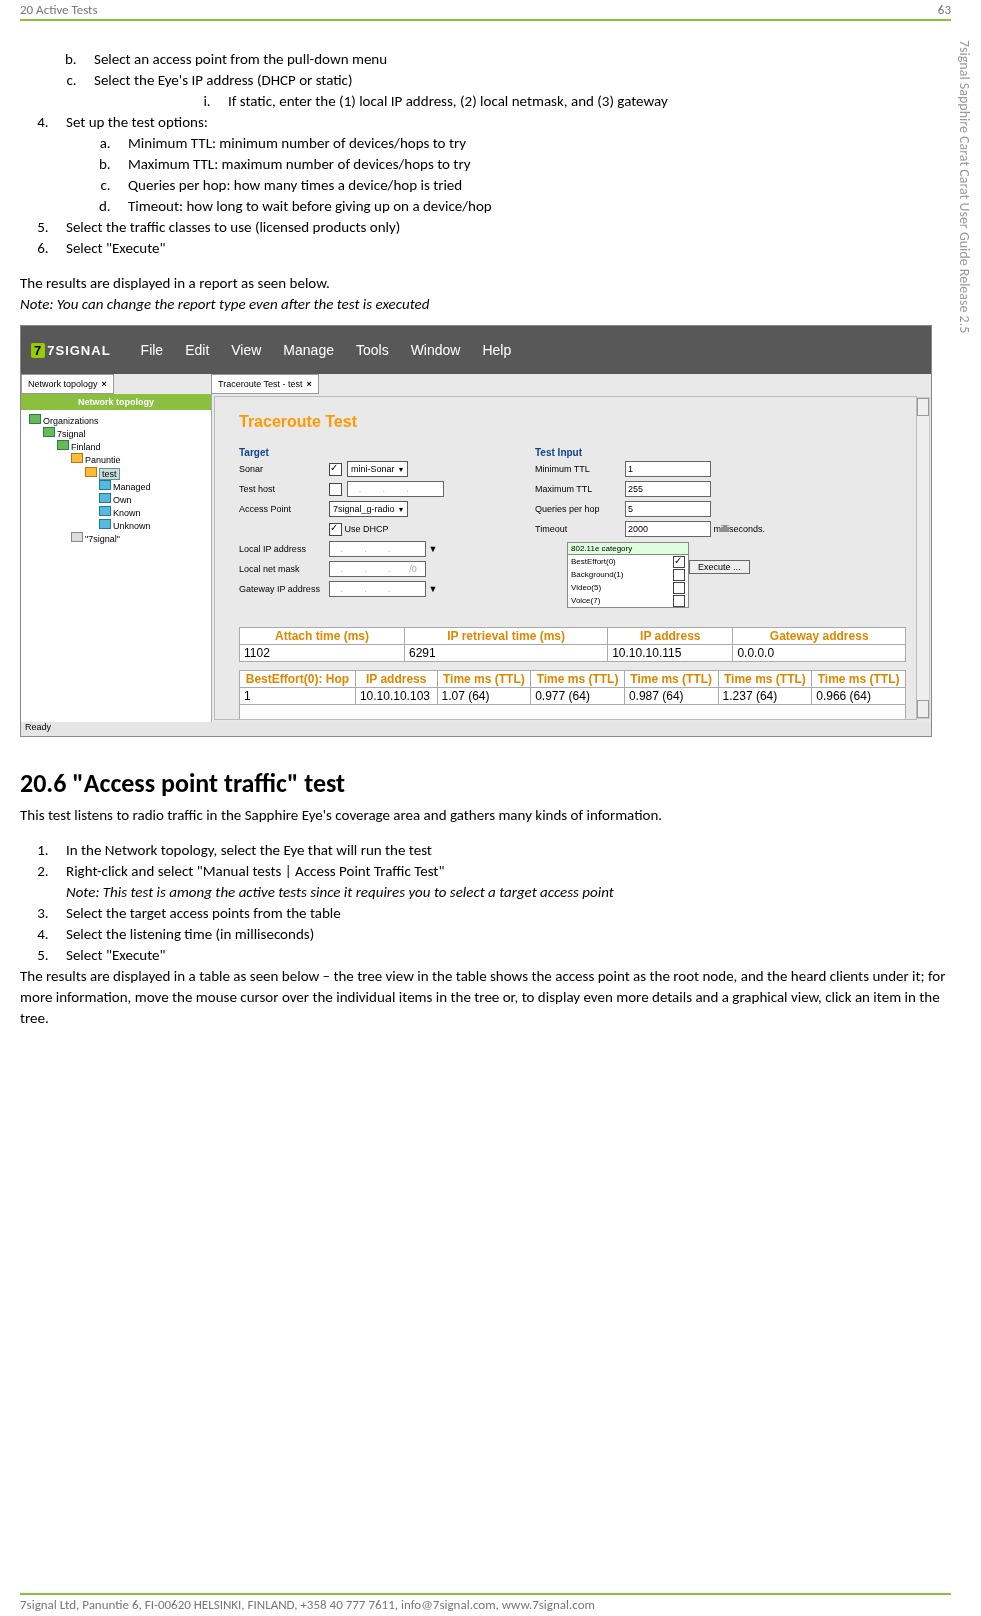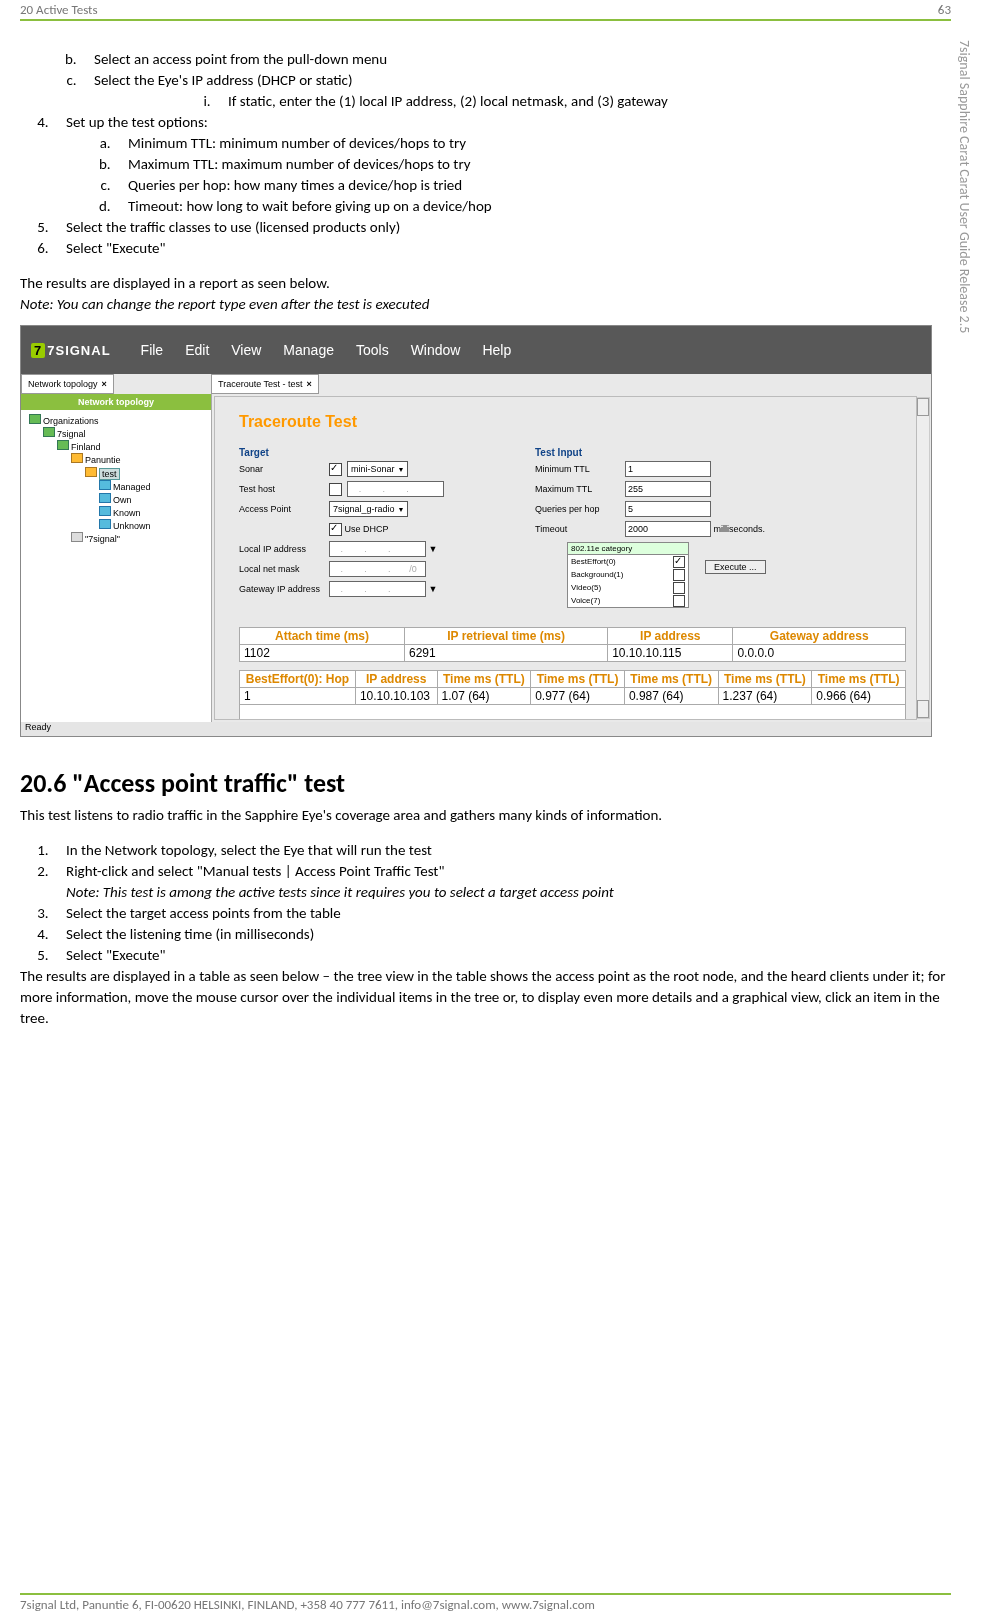--- a/index.html
+++ b/index.html
@@ -259,21 +259,21 @@
                 </div>
               <div class="row">
                   <span class="lbl">Maximum TTL</span>
                   <span class="inp1">255</span>
                 </div>
               <div class="row">
                   <span class="lbl">Queries per hop</span>
                   <span class="inp1">5</span>
                 </div>
               <div class="row"><span class="lbl">Timeout</span><span class="inp1">2000</span>&nbsp;<span>milliseconds.</span></div>
-              <div style="display:flex;align-items:flex-start;margin-top:4px;gap:16px;padding-left:32px;">
+              <div style="display:flex;align-items:flex-start;margin-top:4px;gap:0;padding-left:32px;">
                 <div class="cat-box" style="width:120px;">
                   <div class="cat-h">802.11e category</div>
                   <div class="cat-r">
                       <span>BestEffort(0)</span>
                       <span class="cb checked"></span>
                     </div>
                   <div class="cat-r">
                       <span>Background(1)</span>
                       <span class="cb"></span>
                     </div>

